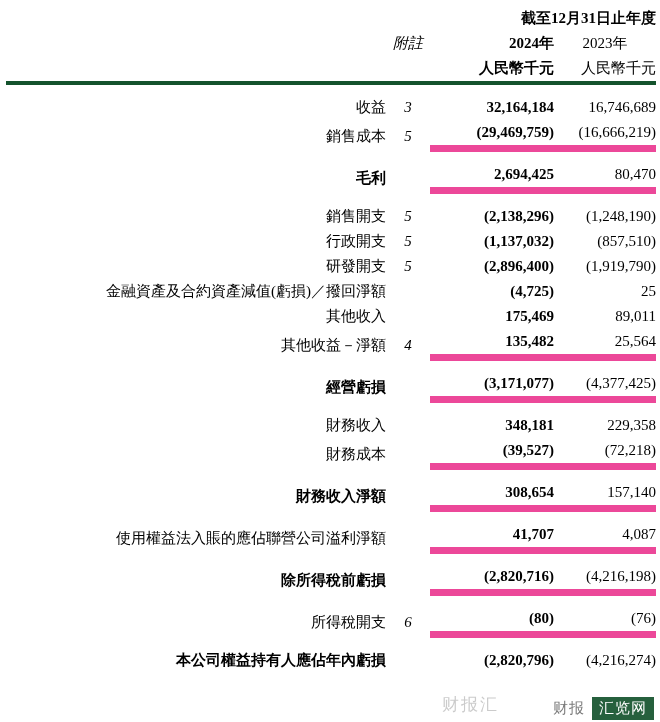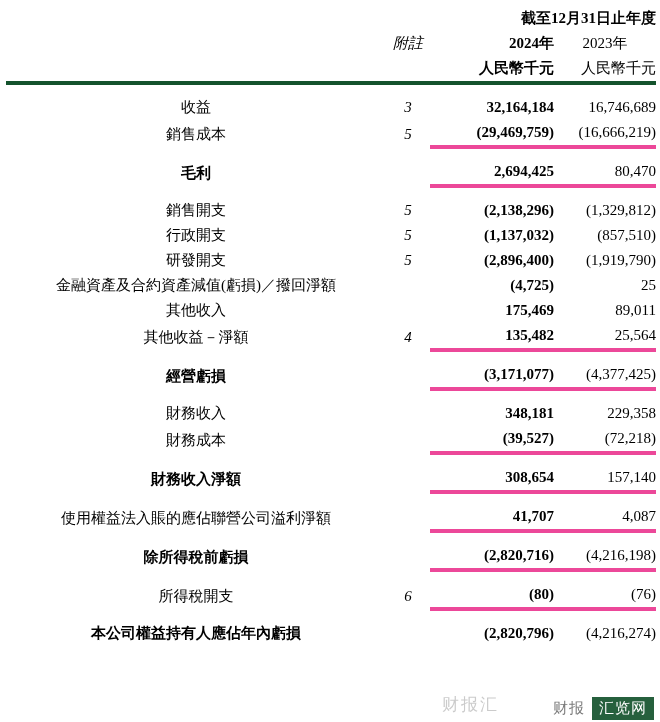--- a/index.html
+++ b/index.html
@@ -33,21 +33,21 @@
     font-size: 15px;
     line-height: 25px;
     white-space: nowrap;
   }
   col.c-label { width: 380px; }
   col.c-note  { width: 44px;  }
   col.c-y1    { width: 124px; }
   col.c-y2    { width: 102px; }
 
   .label {
-    text-align: center;
+    text-align: right;
     padding-left: 2px;
     font-size: 15px;
   }
   .note {
     text-align: center;
     font-style: italic;
     font-size: 14px;
   }
   .num {
     text-align: right;
@@ -90,21 +90,21 @@
     line-height: 22px;
     padding-right: 4px;
   }
   .hdr-unit2 {
     text-align: right;
     font-size: 15px;
     line-height: 22px;
     padding-right: 4px;
   }
   .rule-bottom td { border-bottom: 4px solid #14532d; }
-  .underline-num { border-bottom: 4px solid #ec4899; }
+  .underline-num { border-bottom: 7px solid #ec4899; }
   .bold { font-weight: bold; }
   .spacer td { height: 10px; line-height: 10px; font-size: 1px; }
 
   
   .watermark {
     position: absolute;
     right: 6px;
     bottom: 2px;
     display: flex;
     align-items: flex-start;
@@ -193,21 +193,21 @@
           <td class="num y1 underline-num">2,694,425</td>
           <td class="num y2 underline-num">80,470</td>
         </tr>
         <tr class="spacer">
           <td colspan="4"></td>
         </tr>
         <tr>
           <td class="label">銷售開支</td>
           <td class="note">5</td>
           <td class="num y1">(2,138,296)</td>
-          <td class="num y2">(1,329,812)</td>
+          <td class="num y2">(1,248,190)</td>
         </tr>
         <tr>
           <td class="label">行政開支</td>
           <td class="note">5</td>
           <td class="num y1">(1,137,032)</td>
           <td class="num y2">(857,510)</td>
         </tr>
         <tr>
           <td class="label">研發開支</td>
           <td class="note">5</td>

